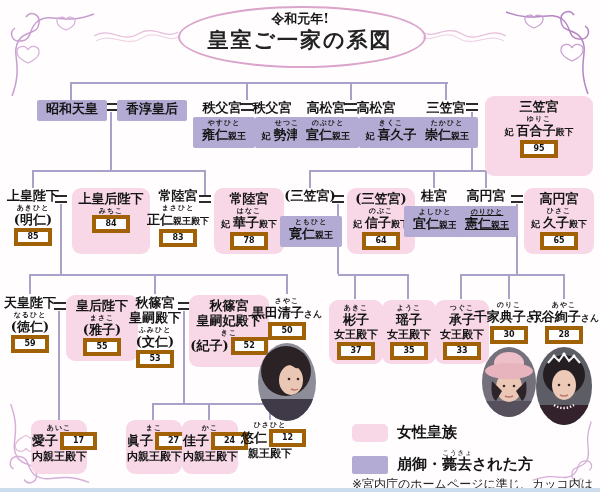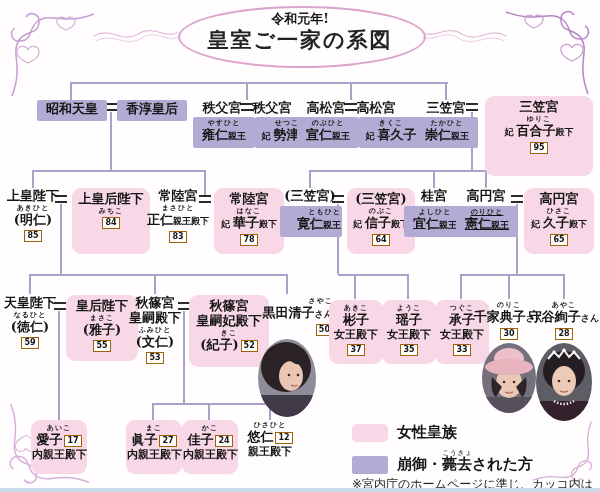--- a/index.html
+++ b/index.html
@@ -16,22 +16,22 @@
   .node.lav{background:#b3abd3;border-radius:2px;padding:1px 1px;}
   .node.pink{background:#f8d7e6;border-radius:9px;padding:3px 1px;}
   .node.plain,.node.ptitle{background:transparent;}
   .f{font-size:7px;line-height:9px;letter-spacing:1px;font-weight:bold;color:#222;}
   .t{font-size:13px;line-height:15px;font-weight:bold;white-space:nowrap;}
   .nm{font-size:13px;line-height:16px;font-weight:bold;white-space:nowrap;}
   .nm .pre,.nm .suf{font-size:9px;font-weight:bold;}
   .s{font-size:11px;line-height:14px;font-weight:bold;white-space:nowrap;}
   .bl{line-height:13px;}
   .bdg{display:inline-block;font-family:"DejaVu Sans","Liberation Sans",sans-serif;
-       font-size:8px;font-weight:bold;line-height:10px;border:1px solid #a16207;background:#fff;
-       padding:0 2px;vertical-align:middle;}
+       font-size:8px;font-weight:bold;line-height:10px;border:4px solid #a16207;background:#fff;
+       padding:0 9px;vertical-align:middle;}
   .bdg.ib{margin-left:2px;}
   .photo{position:relative;margin:3px auto 0;border-radius:50%;overflow:hidden;z-index:3;}
   .photo svg{display:block;}
   
   #title-oval{position:absolute;left:178px;top:6px;width:244px;height:58px;
       border:2px solid #dba4ca;border-radius:50%;z-index:2;}
   #title-block{position:absolute;left:150px;top:11px;width:300px;text-align:center;z-index:3;}
   #title-era{font-size:13px;font-weight:bold;line-height:16px;}
   #title-main{font-size:21px;font-weight:bold;letter-spacing:2px;line-height:26px;color:#222;}
   .lace{position:absolute;z-index:1;}
@@ -212,21 +212,21 @@
     </div>
     <div class="node pink" style="left: 214px; top: 188px; width: 68px; height: 60px;">
       <div class="t">常陸宮</div>
       <div class="f">はなこ</div>
       <div class="nm"><span class="pre">妃 </span><span>華子</span><span class="suf">殿下</span></div>
       <div class="bl"><span class="bdg">78</span></div>
     </div>
     <div class="node ptitle" style="left: 281px; top: 188px; width: 58px;">
       <div class="t">(三笠宮)</div>
     </div>
-    <div class="node lav" style="left: 280px; top: 206px; width: 60px; height: 29px; text-align: right;">
+    <div class="node lav" style="left: 280px; top: 216px; width: 60px; height: 29px;">
       <div class="f">ともひと</div>
       <div class="nm"><span>寛仁</span><span class="suf">親王</span></div>
     </div>
     <div class="node pink" style="left: 347px; top: 188px; width: 66px; height: 60px;">
       <div class="t">(三笠宮)</div>
       <div class="f">のぶこ</div>
       <div class="nm"><span class="pre">妃 </span><span>信子</span><span class="suf">殿下</span></div>
       <div class="bl"><span class="bdg">64</span></div>
     </div>
     <div class="node ptitle" style="left: 414px; top: 188px; width: 40px;">
@@ -267,21 +267,21 @@
       <div class="f">ふみひと</div>
       <div class="nm"><span>(文仁)</span></div>
       <div class="bl"><span class="bdg">53</span></div>
     </div>
     <div class="node pink" style="left: 189px; top: 295px; width: 78px; height: 66px;">
       <div class="t">秋篠宮</div>
       <div class="t">皇嗣妃殿下</div>
       <div class="f">きこ</div>
       <div class="nm"><span>(紀子)</span><span class="bdg ib">52</span></div>
     </div>
-    <div class="node plain" style="left: 241px; top: 296px; width: 92px; text-align: right;">
+    <div class="node plain" style="left: 241px; top: 296px; width: 92px;">
       <div class="f">さやこ</div>
       <div class="nm"><span>黒田清子</span><span class="suf">さん</span></div>
       <div class="bl"><span class="bdg">50</span></div>
       <div class="photo" style="width: 58px; height: 78px;">
         <svg width="100%" height="100%" viewBox="0 0 58 78" preserveAspectRatio="none">
           <rect width="58" height="78" fill="#8d8d99"></rect>
           <rect y="56" width="58" height="22" fill="#403947"></rect>
           <ellipse cx="28" cy="28" rx="25" ry="25" fill="#2b2226"></ellipse>
           <ellipse cx="33" cy="37" rx="12" ry="15" fill="#e9c7b4"></ellipse>
           <path d="M12,20 Q28,6 46,20 Q40,28 36,24 Q28,18 20,26 Z" fill="#2b2226"></path>

